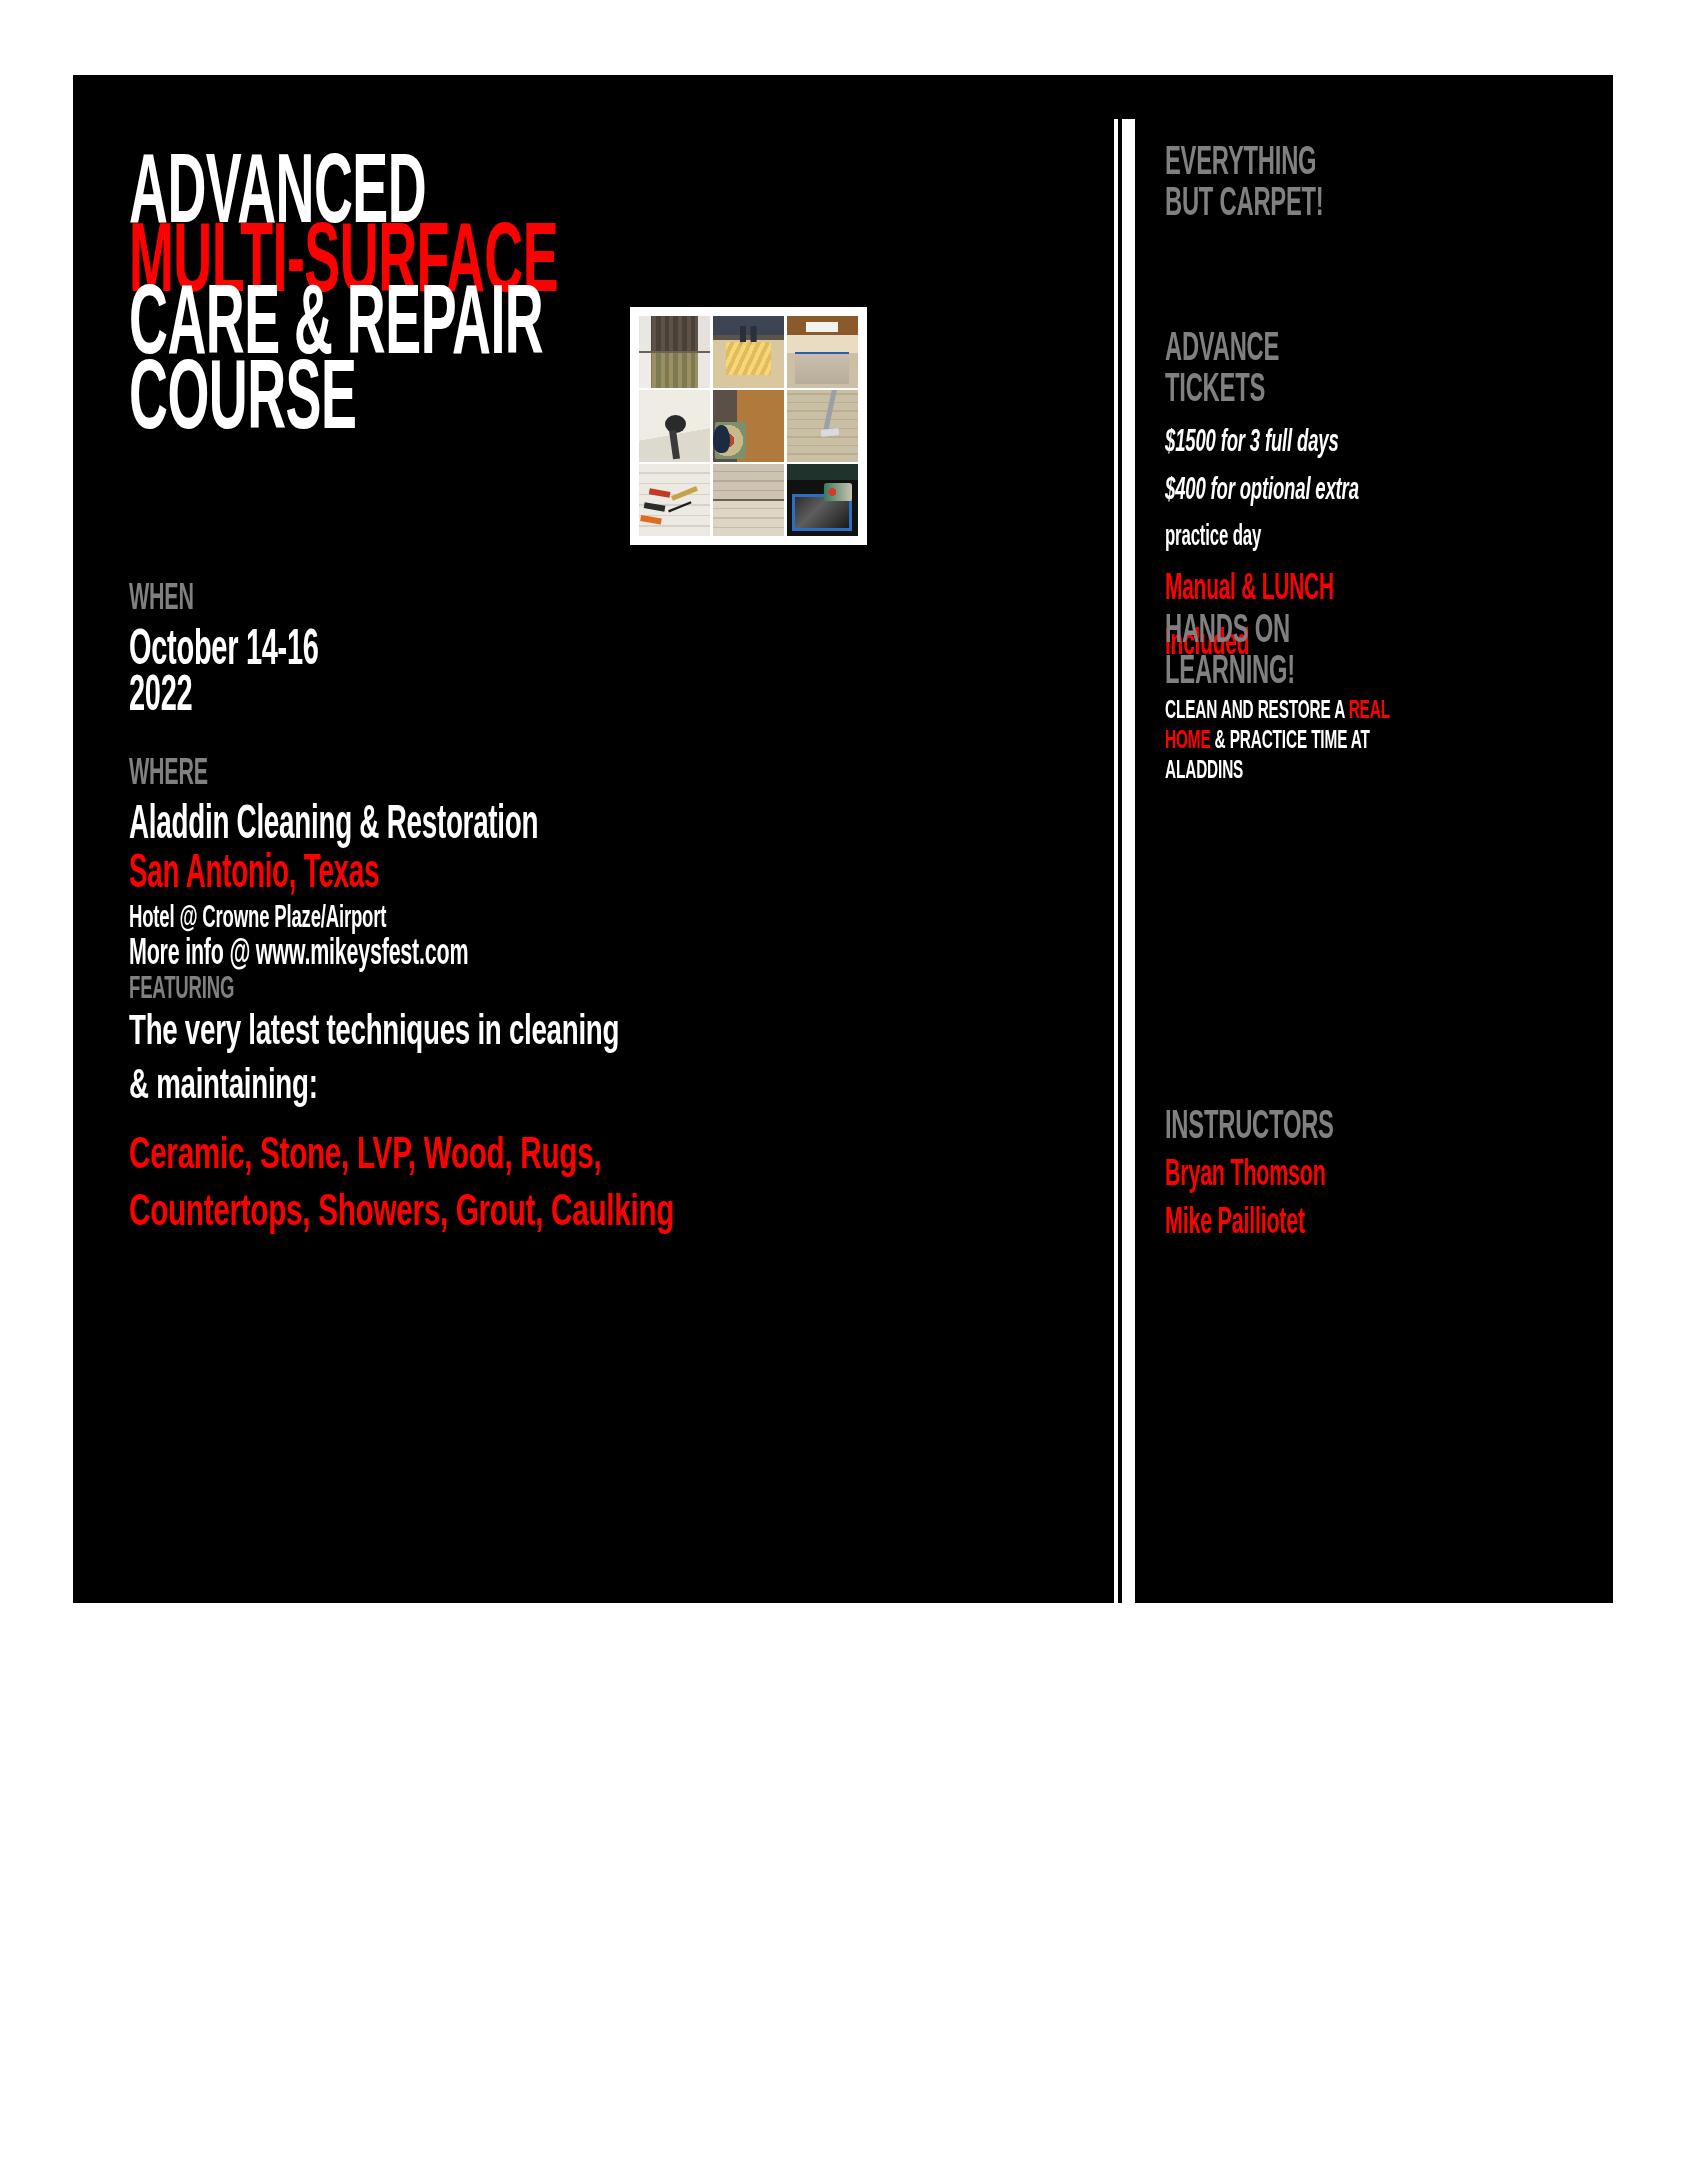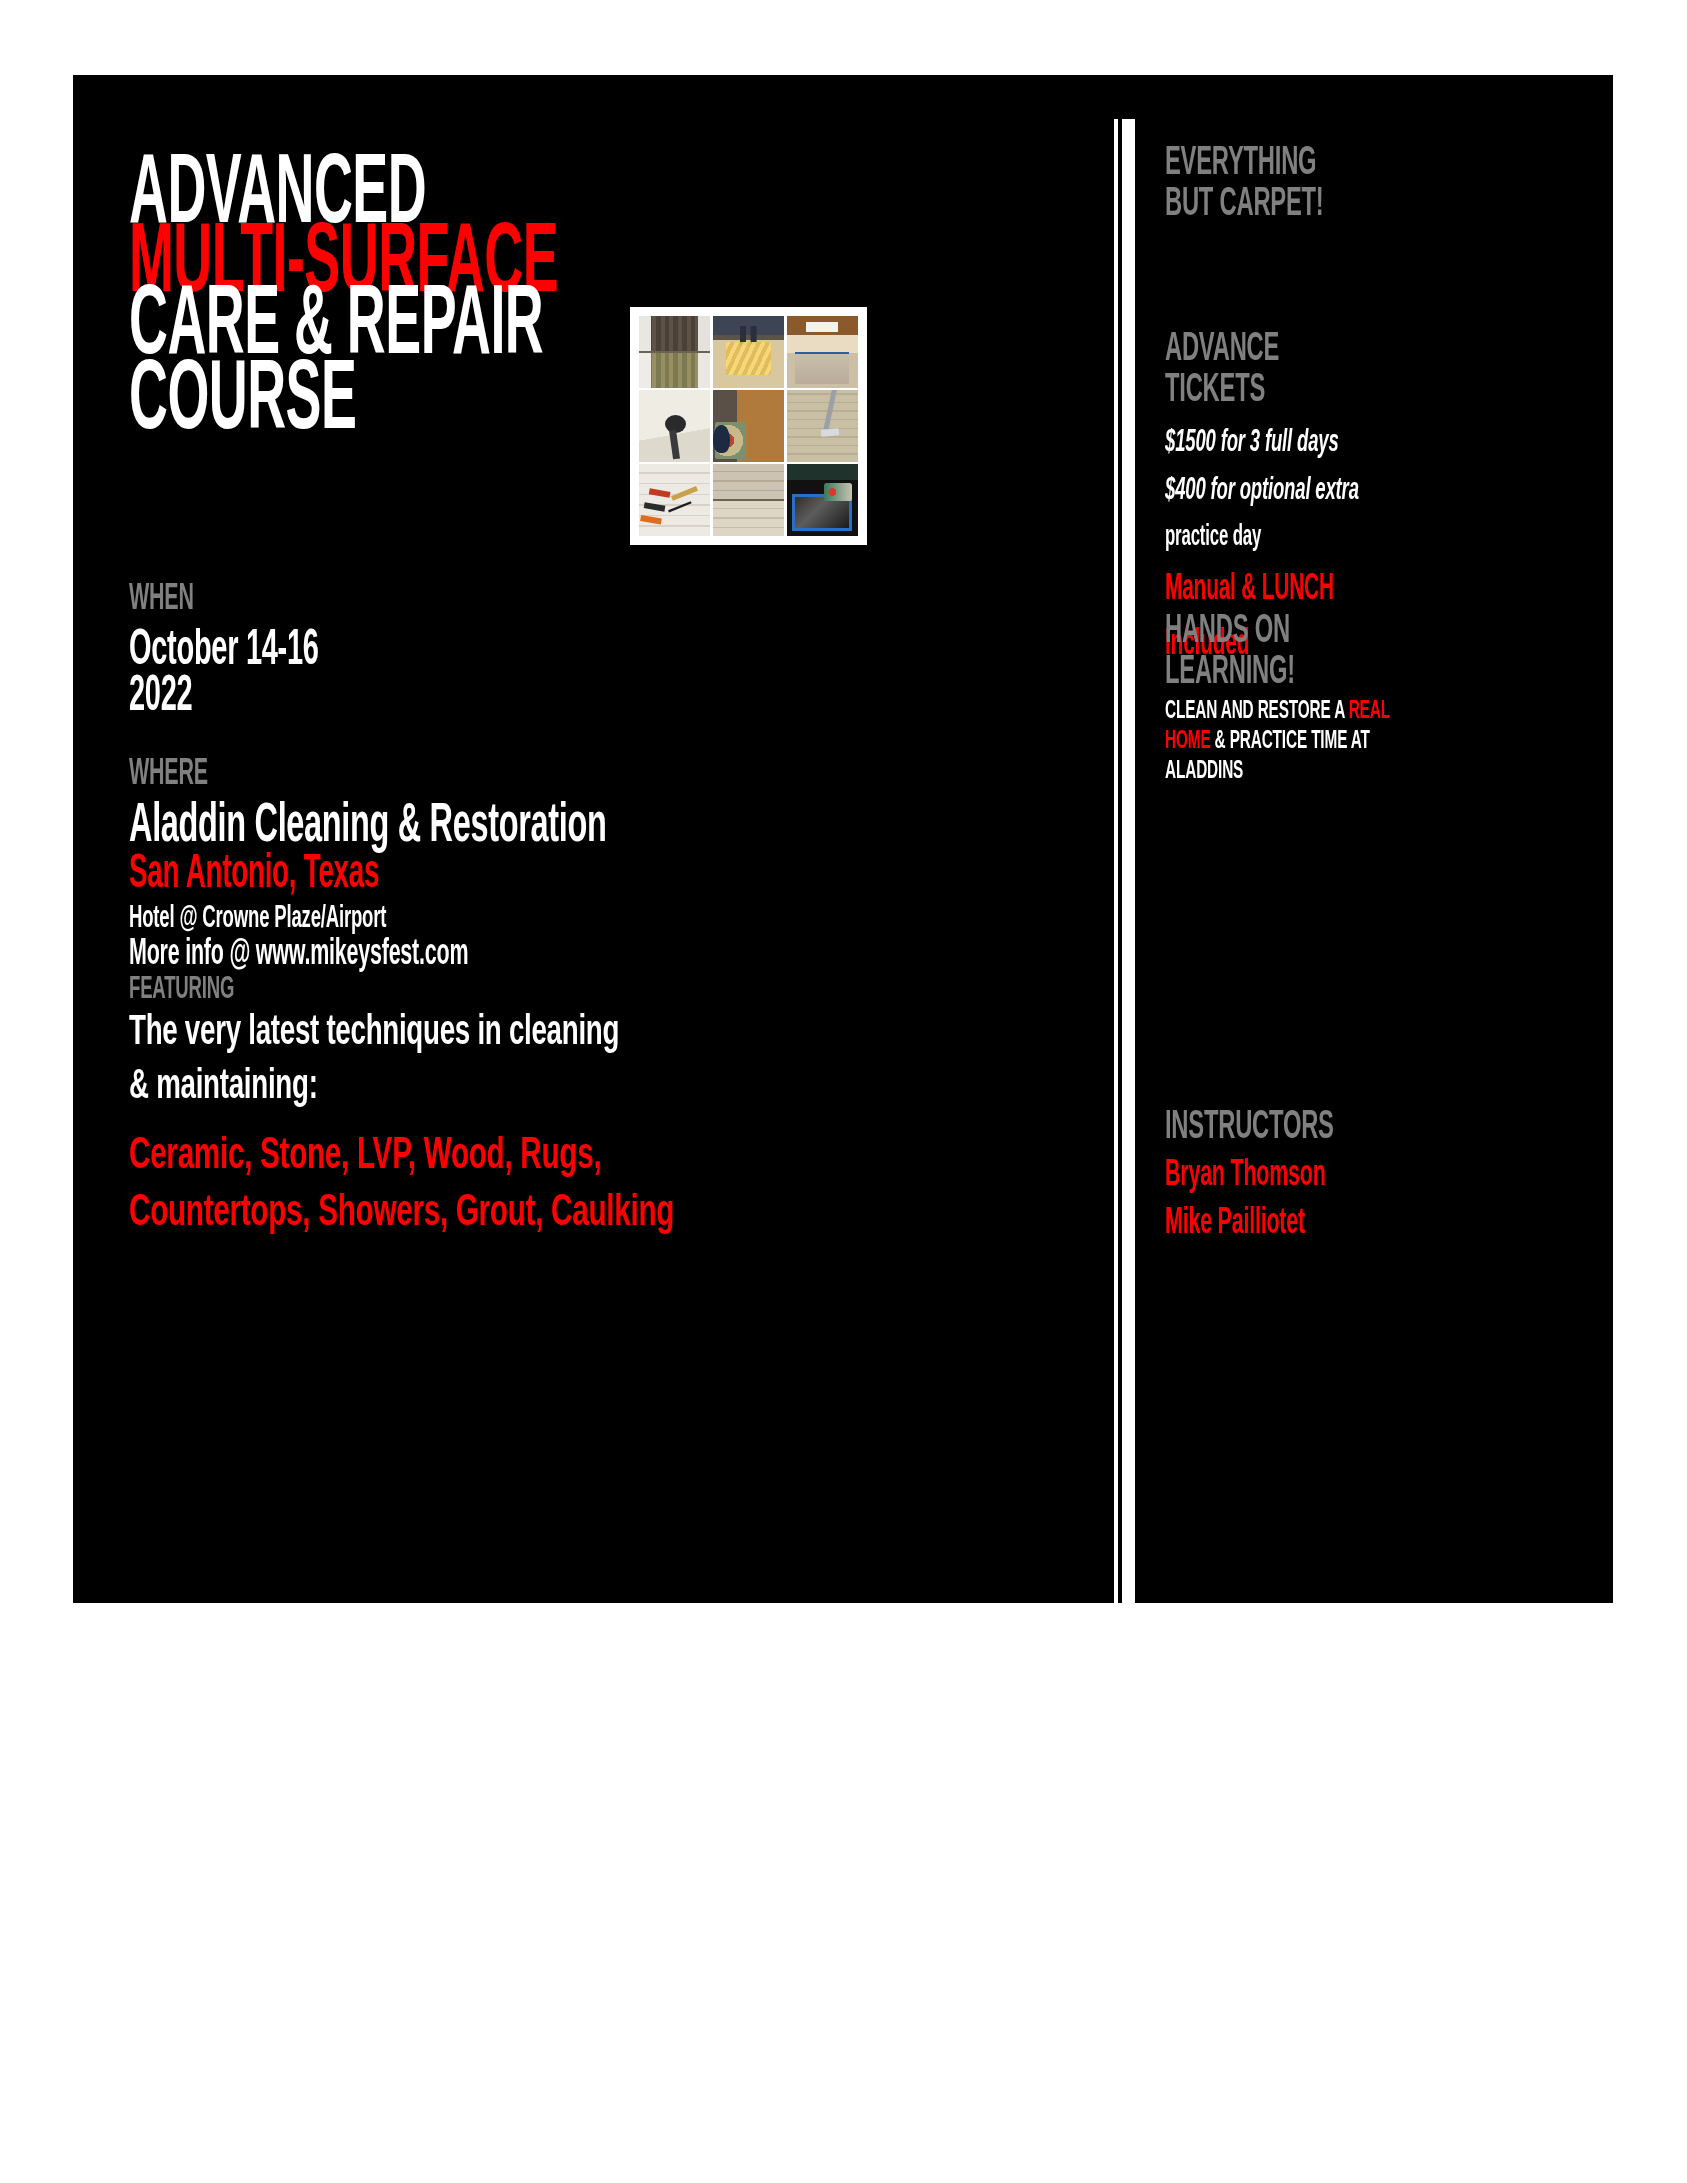--- a/index.html
+++ b/index.html
@@ -154,21 +154,21 @@
 
   
   #when-block{position:absolute;left:0;top:503px;}
   #when-label{font-size:37px;line-height:37px;}
   #when-l1{font-size:50px;line-height:46px;margin-top:9.3px;}
   #when-l2{font-size:50px;line-height:46px;}
 
   
   #where-block{position:absolute;left:0;top:678px;}
   #where-label{font-size:37px;line-height:37px;}
-  #where-venue{font-size:56px;line-height:48px;margin-top:8px;}
+  #where-venue{font-size:48px;line-height:48px;margin-top:8px;}
   #where-city {font-size:48px;line-height:48px;margin-top:1.3px;}
   #where-hotel{font-size:32px;line-height:34px;margin-top:4px;}
   #where-more {font-size:37px;line-height:38px;}
 
   
   #feat-block{position:absolute;left:0;top:896px;}
   #feat-label{font-size:32px;line-height:32px;}
   .feat-w{font-size:42px;line-height:54px;}
   .feat-r{font-size:45px;line-height:57px;}
   #feat-list{margin-top:13.2px;}

